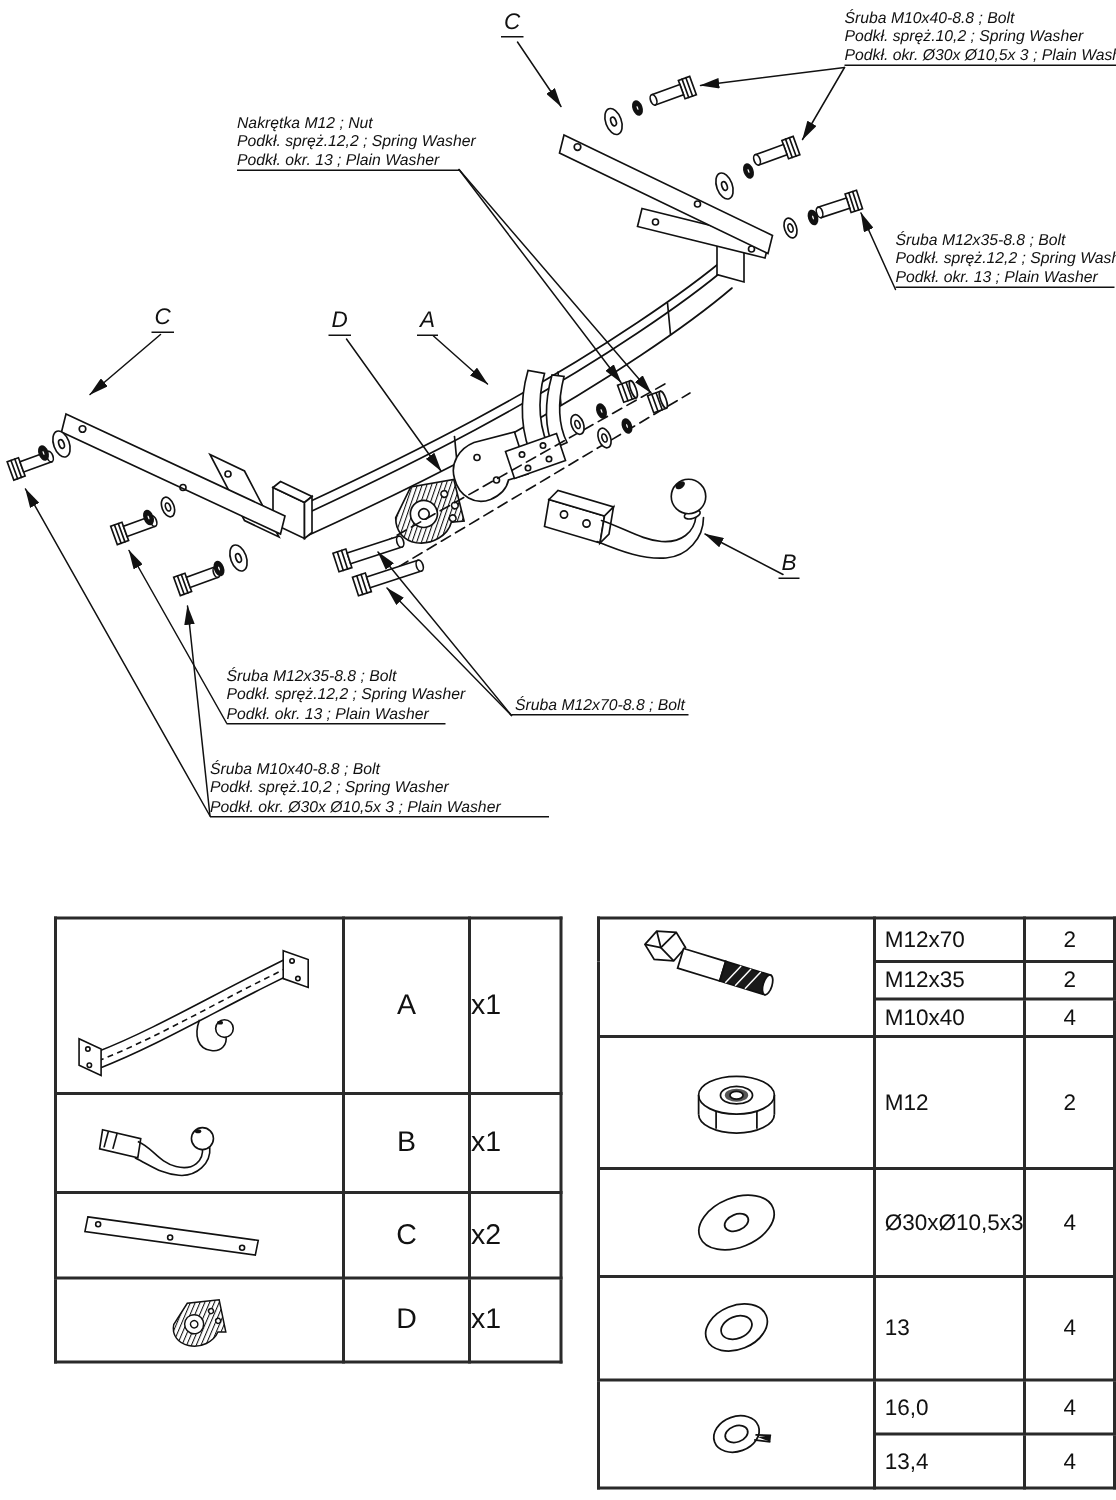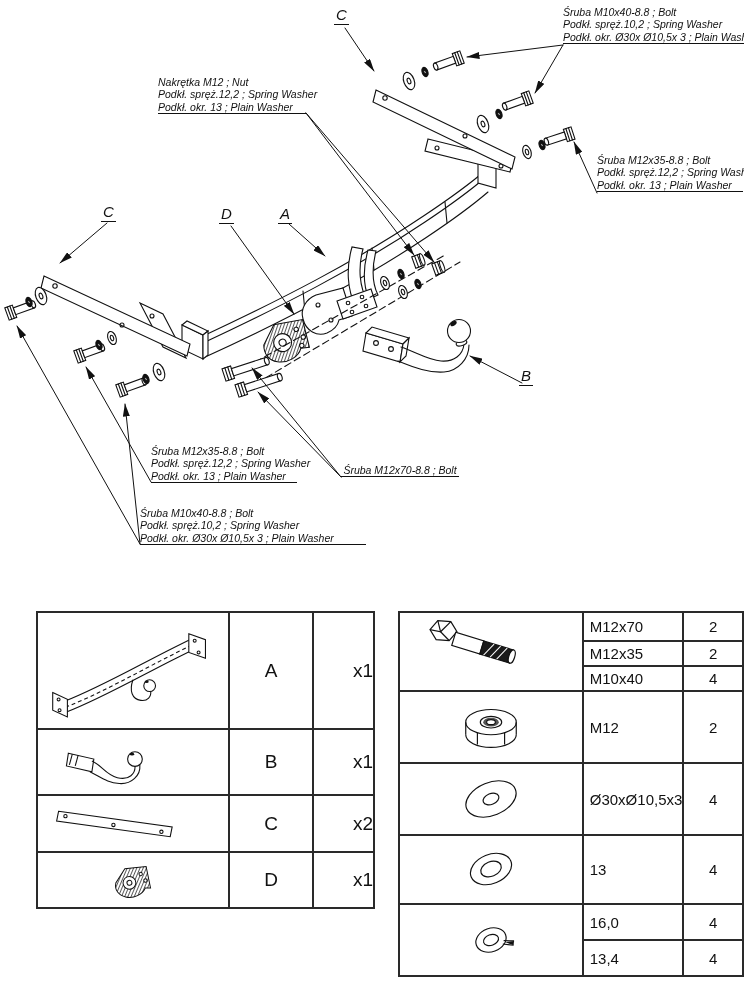--- a/index.html
+++ b/index.html
@@ -9,21 +9,21 @@
   svg.drawing { position:absolute; left:0; top:0; z-index:1; }
   .callout { position:absolute; z-index:2; font-style:italic; font-size:10.5px;
              line-height:12.4px; color:#111; }
   .cl { white-space:nowrap; }
   .underl { display:inline-block; border-bottom:1.2px solid #111; padding-bottom:0px; }
   .letter { position:absolute; z-index:2; font-style:italic; font-size:15px;
             border-bottom:1.3px solid #111; padding:0 2px 1px 2px; }
   table.ptable { position:absolute; z-index:2; border-collapse:collapse; table-layout:fixed; }
   .ptable td { border:2px solid #2a2a2a; padding:0; vertical-align:middle; background:#fff; }
   .cell-letter { font-size:19px; text-align:center; }
-  .cell-qty { font-size:19px; text-align:right; }
+  .cell-qty { font-size:19px; text-align:left; }
   .cell-spec { font-size:15px; text-align:left; padding-left:6px !important; }
   .cell-num { font-size:15px; text-align:center; }
   .cell-img { text-align:center; }
   .cell-img svg { display:block; margin:0 auto; }
 </style>
 </head>
 <body>
 
 <div class="stage">
 
@@ -349,21 +349,21 @@
     <td class="cell-num">2</td>
   </tr>
   <tr style="height:25px">
     <td class="cell-spec">M12x35</td>
     <td class="cell-num">2</td>
   </tr>
   <tr style="height:25px">
     <td class="cell-spec">M10x40</td>
     <td class="cell-num">4</td>
   </tr>
-  <tr style="height:72px">
+  <tr style="height:88px">
     <td class="cell-img">
       <svg width="180" height="68" viewBox="0 0 184 70" stroke="#111" stroke-width="1.2" fill="none">
         <ellipse cx="92" cy="30" rx="26" ry="13" fill="#fff"></ellipse>
         <line x1="66" y1="30" x2="66" y2="43"></line>
         <line x1="118" y1="30" x2="118" y2="43"></line>
         <line x1="78" y1="41" x2="78" y2="53"></line>
         <line x1="106" y1="41" x2="106" y2="53"></line>
         <path d="M 66,43 A 26,13 0 0 0 118,43"></path>
         <ellipse cx="92" cy="30" rx="11" ry="6" fill="#fff"></ellipse>
         <ellipse cx="92" cy="30" rx="8" ry="4.5" fill="#555" stroke="none"></ellipse>

